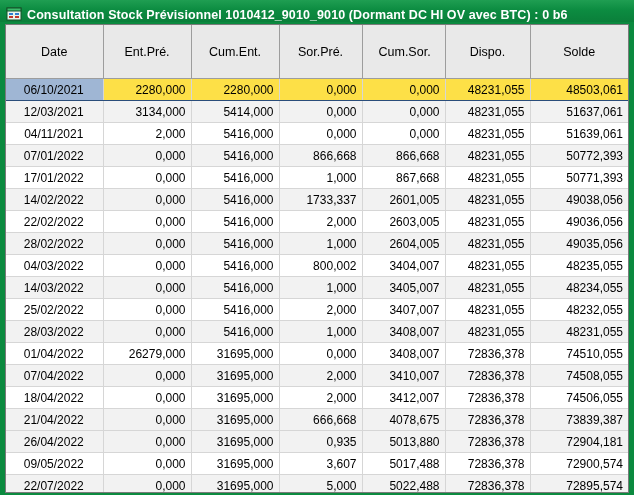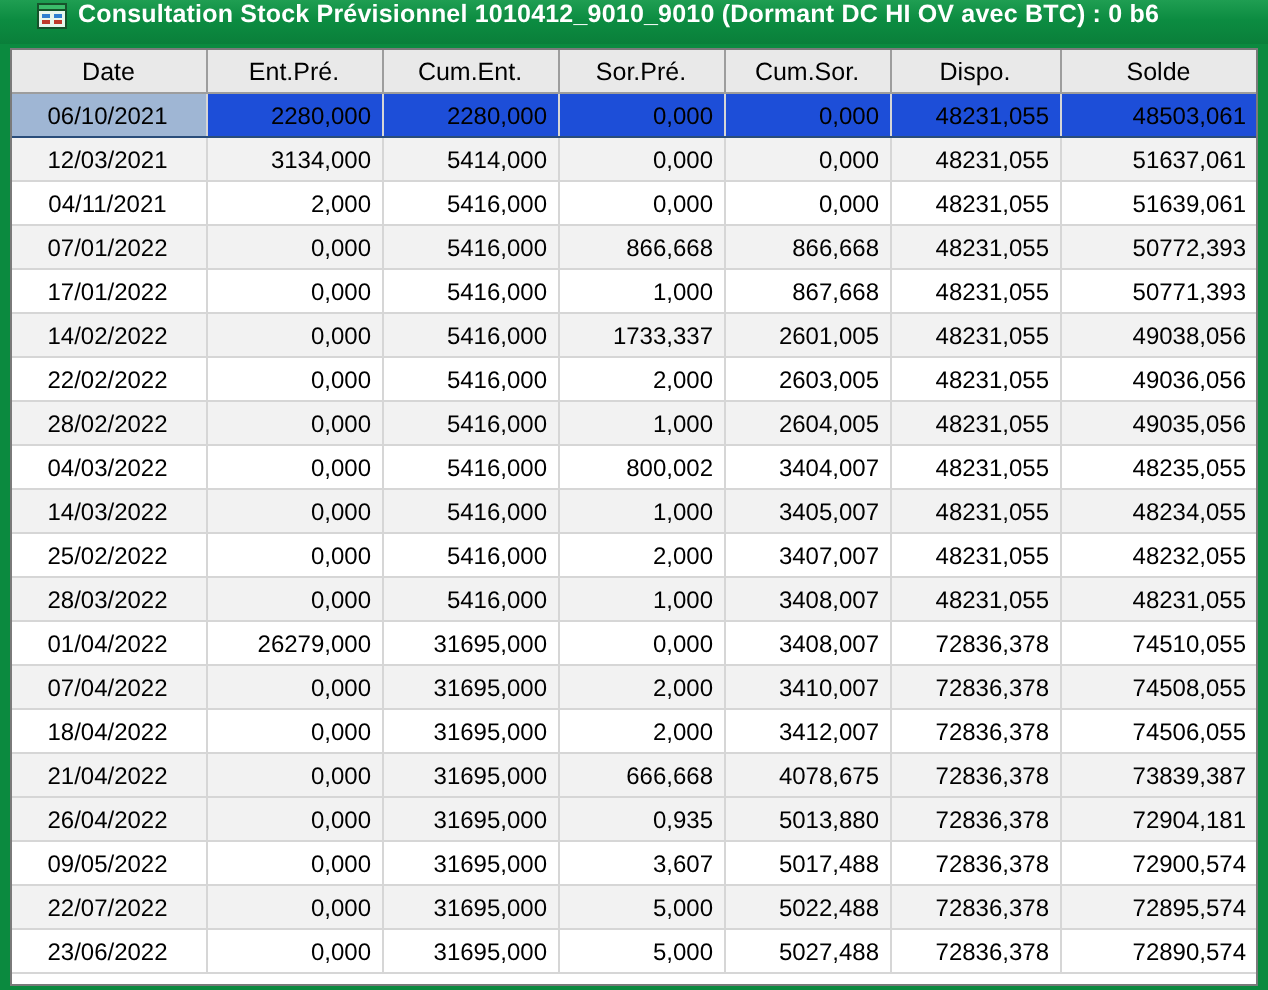--- a/index.html
+++ b/index.html
@@ -18,22 +18,22 @@
     height: 495px;
     box-sizing: border-box;
     background: #0b8a3f;
     position: relative;
     overflow: hidden;
   }
   .titlebar {
     height: 22px;
     background: linear-gradient(to bottom, #1f9e52 0%, #0c8c41 45%, #0a7f3a 100%);
     display: flex;
-    align-items: flex-start;
-    padding-left: 18px;
+    align-items: flex-end;
+    padding-left: 6px;
     color: #ffffff;
     font-size: 12.5px;
     font-weight: bold;
     letter-spacing: 0.1px;
     white-space: nowrap;
     overflow: hidden;
   }
   .title-icon {
     width: 16px;
     height: 16px;
@@ -66,40 +66,40 @@
   }
   table.grid th {
     background: #e9e9e9;
     border-right: 1px solid #9d9d9d;
     border-bottom: 1px solid #9d9d9d;
     height: 21px;
     font-weight: normal;
     font-size: 12.5px;
     color: #000000;
     text-align: center;
-    padding: 0;
+    padding: 16px;
   }
   table.grid th:last-child { border-right: none; }
   table.grid td {
     height: 21px;
     border-right: 1px solid #d6d6d6;
     border-bottom: 1px solid #d6d6d6;
     padding: 0 5px 0 4px;
     font-size: 12px;
     color: #000000;
     white-space: nowrap;
     overflow: hidden;
   }
   table.grid td:last-child { border-right: none; }
   td.c-date { text-align: center; }
   td.c-num { text-align: right; }
   tr.row-even td { background: #ffffff; }
   tr.row-odd td { background: #f2f2f2; }
   tr.row-selected td {
-    background: #1d4ed8;
+    background: #fde047;
     border-top: 1px solid #2a4d7a;
     border-bottom: 1px solid #2a4d7a;
   }
   tr.row-selected td.c-date {
     background: #9fb6d4;
     margin-top: 13px;
   }
 </style>
 </head>
 <body>

